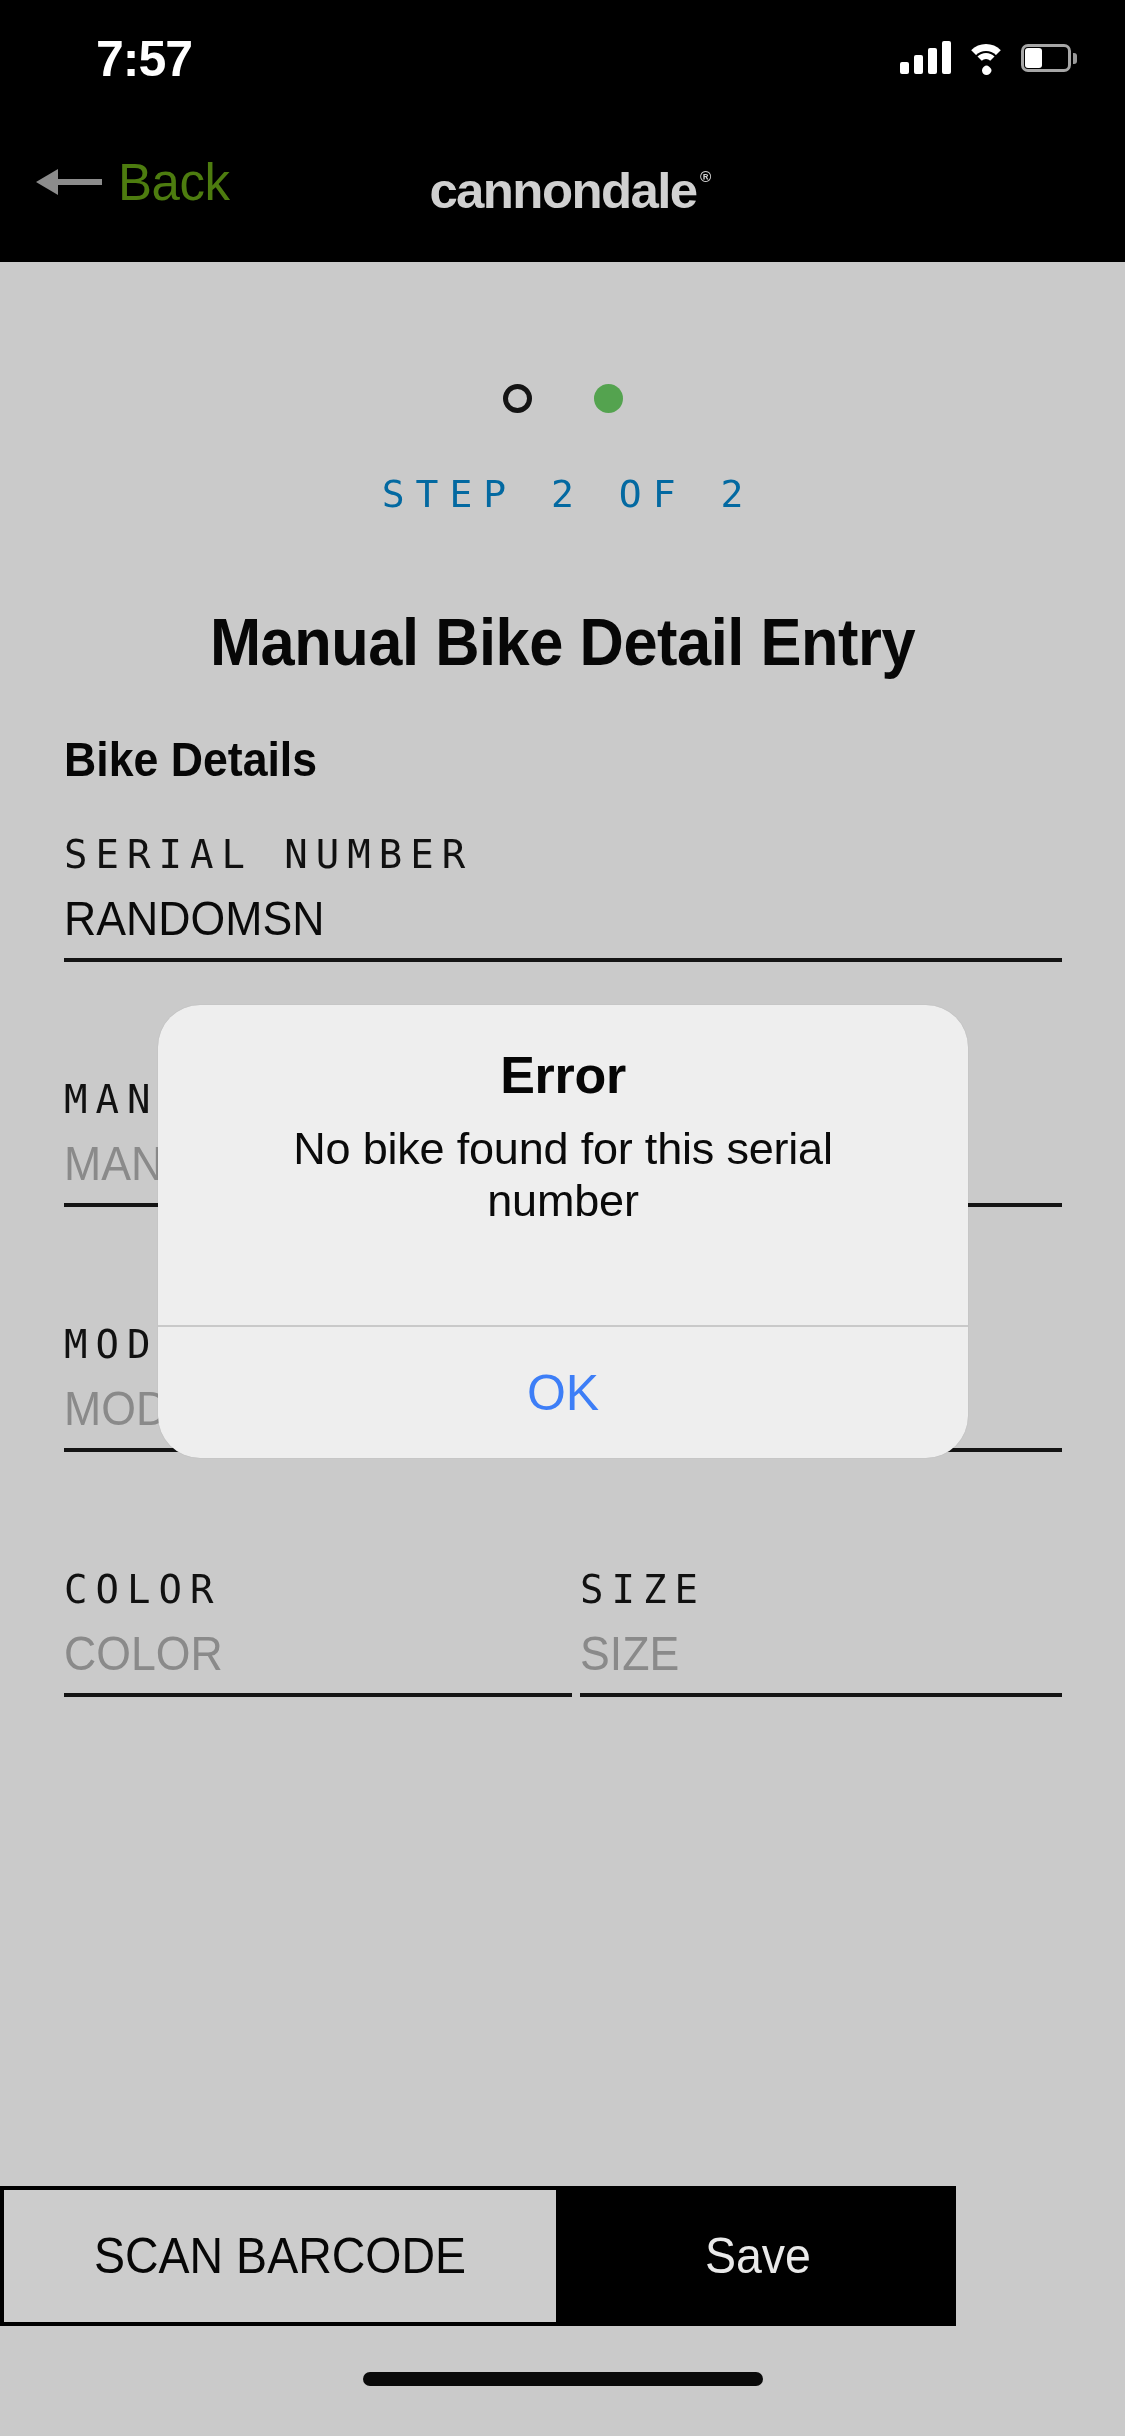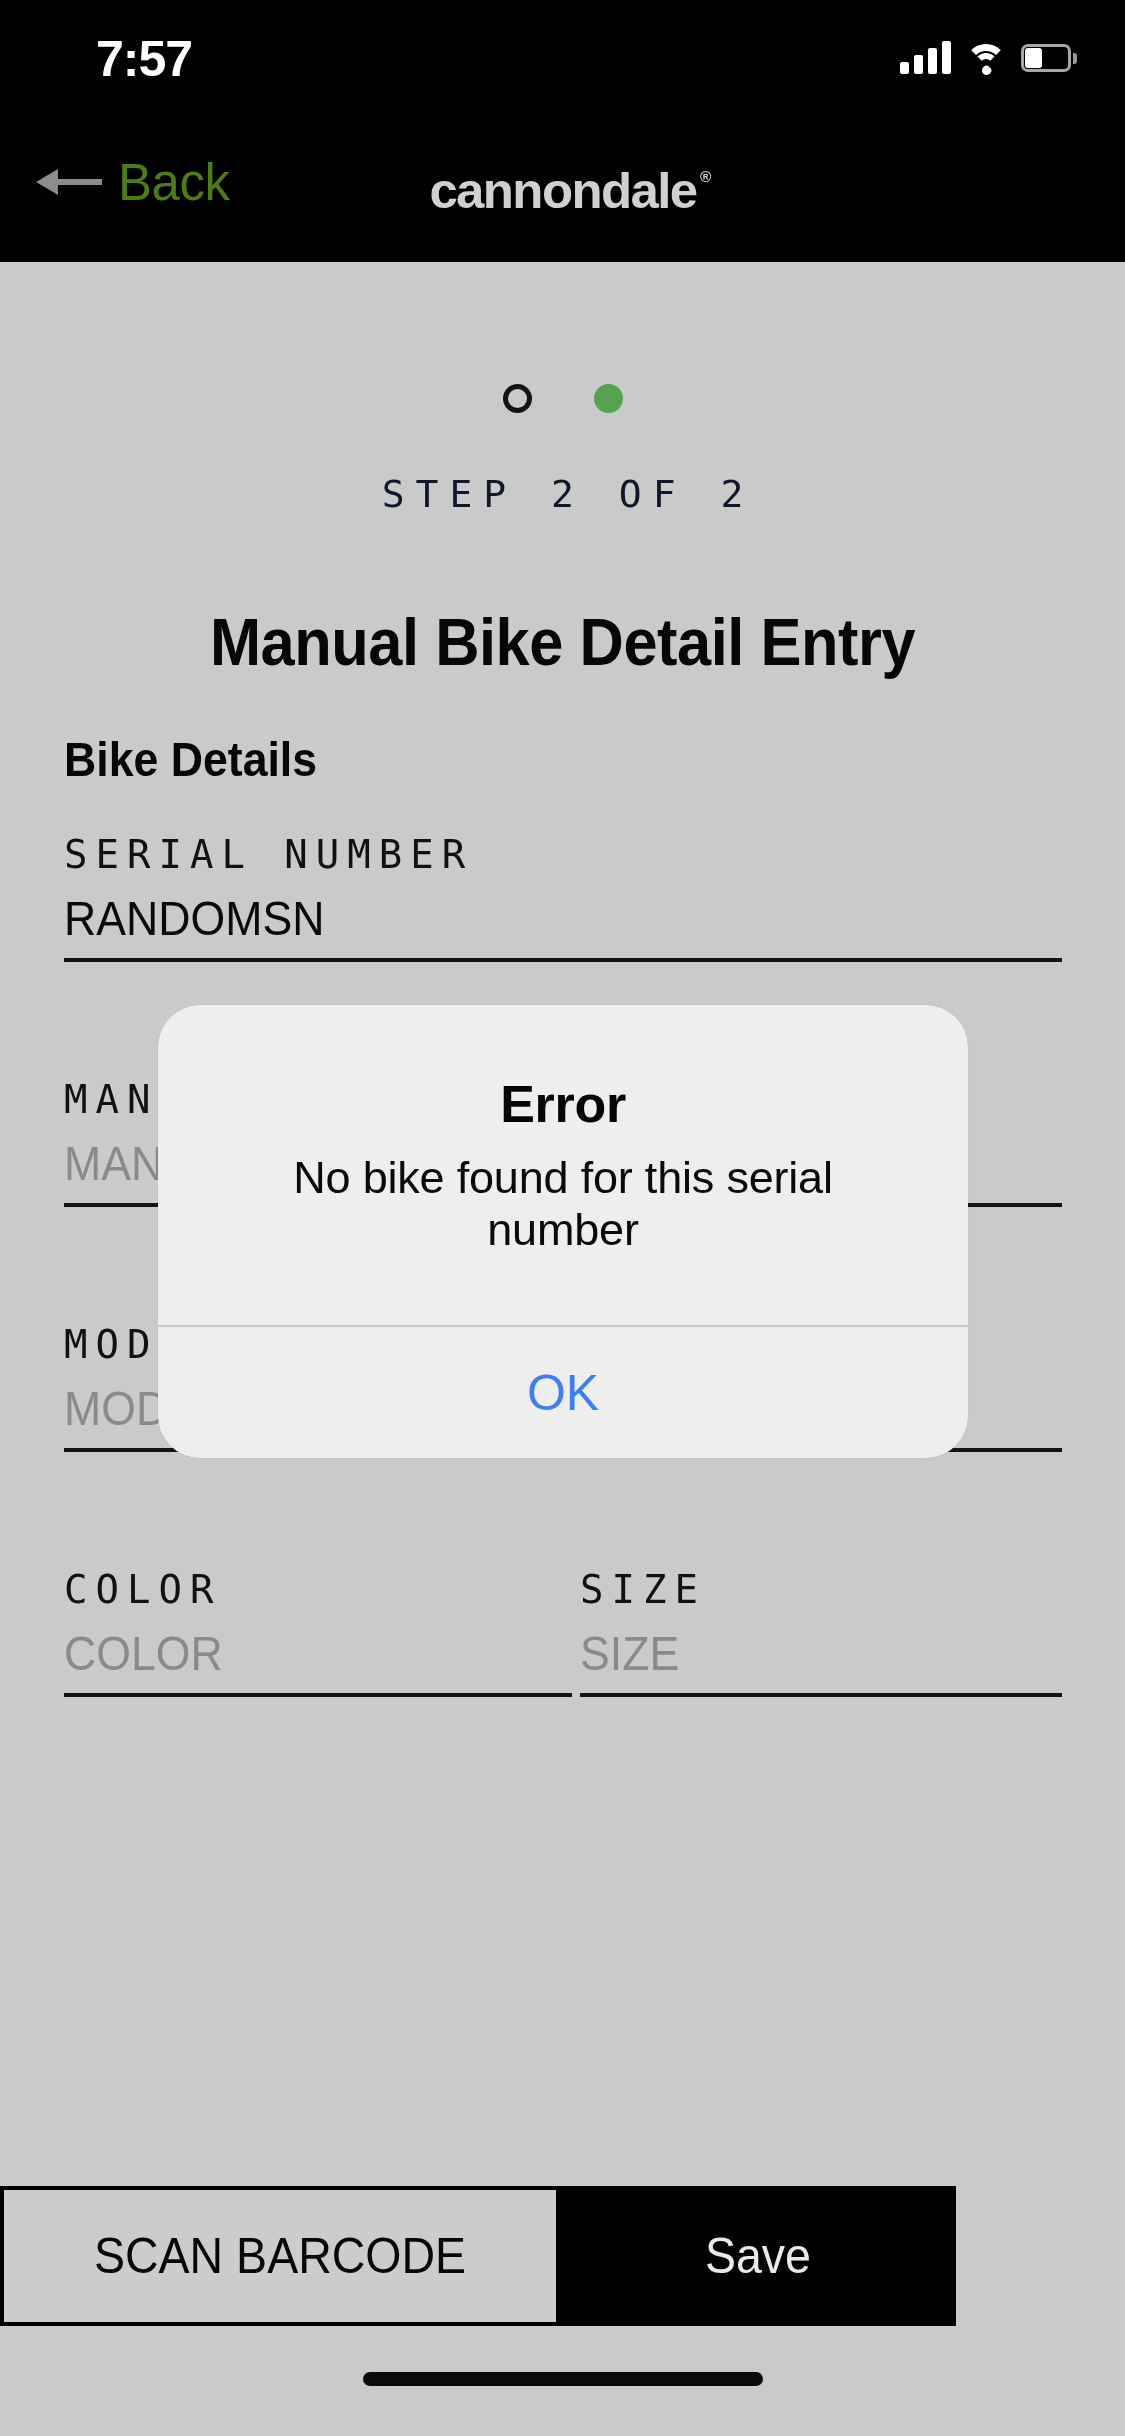--- a/index.html
+++ b/index.html
@@ -108,21 +108,21 @@
     display:flex; justify-content:center; align-items:center; gap:62px;
   }
   .dot { width:29px; height:29px; border-radius:50%; }
   .dot.hollow { border:5px solid #141414; background:transparent; }
   .dot.filled { background:#54a34f; }
 
   .step-label {
     position:absolute; left:0; top:210px; width:1125px;
     text-align:center;
     font-family:"DejaVu Sans Mono", monospace;
-    font-size:38px; letter-spacing:11px; color:#0f172a;
+    font-size:38px; letter-spacing:11px; color:#0369a1;
     font-weight:400;
     text-indent:11px;
   }
 
   .page-title {
     position:absolute; left:0; top:342px; width:1125px;
     text-align:center;
     font-size:66px; font-weight:700; color:#070707;
     letter-spacing:-0.5px;
     transform:scaleX(0.93);
@@ -155,21 +155,21 @@
   
   .dialog-wrap {
     position:absolute; left:158px; top:1005px;
     width:810px; height:453px;
     background:#eeeeee;
     border-radius:42px;
     box-shadow:0 0 1px rgba(0,0,0,0.18);
     overflow:hidden;
   }
   .dialog-body {
-    padding:69px 56px 0 56px;
+    padding:40px 56px 0 56px;
     text-align:center;
   }
   .dialog-title {
     font-size:52px; font-weight:700; color:#060606;
     letter-spacing:-0.3px;
   }
   .dialog-msg {
     margin-top:18px;
     font-size:45px; line-height:1.15; color:#0a0a0a;
     letter-spacing:-0.2px;

